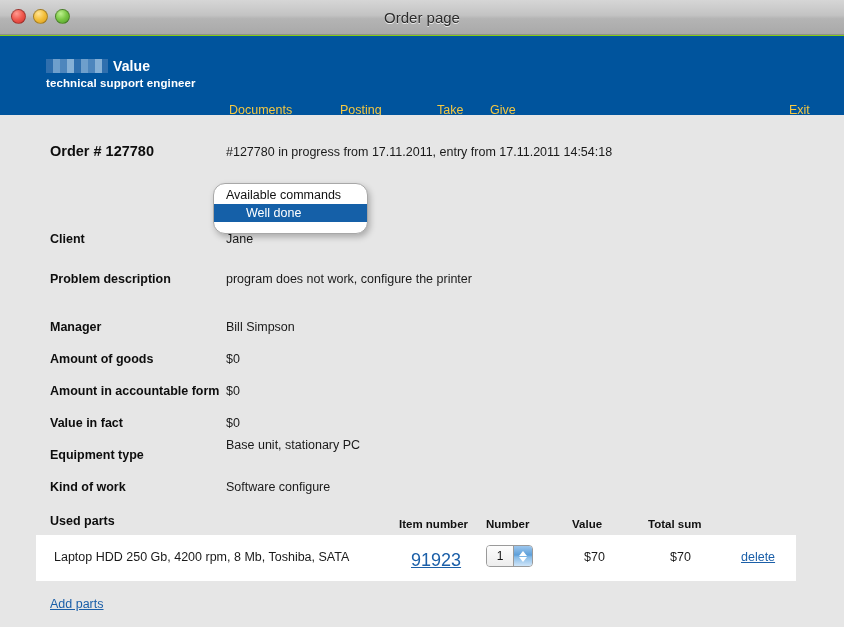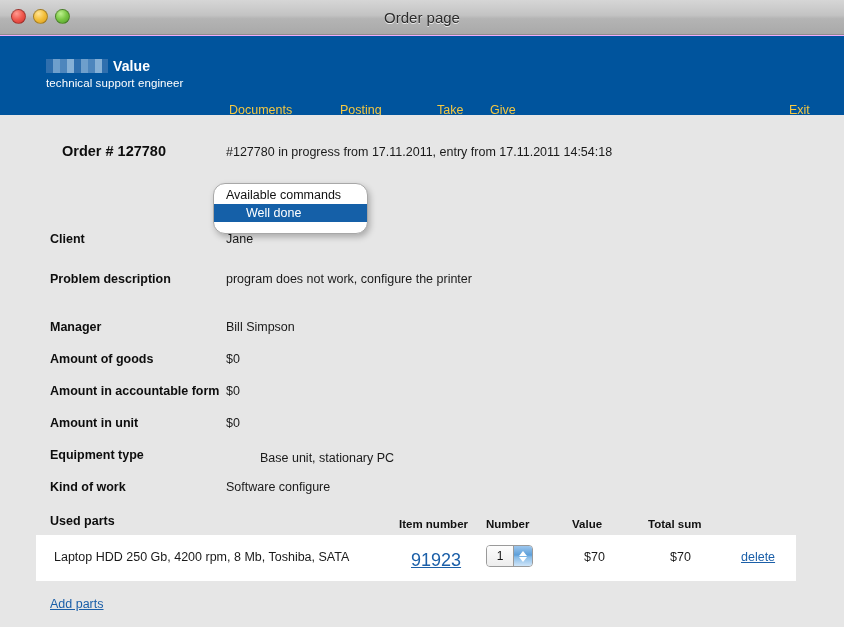--- a/index.html
+++ b/index.html
@@ -6,21 +6,21 @@
   html, body {
     margin: 0; padding: 0;
     width: 844px; height: 627px;
     overflow: hidden;
     font-family: "Liberation Sans", sans-serif;
     background: #e6e6e6;
   }
   #window {
     position: relative;
     width: 844px; height: 627px;
-    background: #f0abfc;
+    background: #84cc16;
     overflow: hidden;
   }
 
   
   #titlebar {
     position: absolute; left: 0; top: 0;
     width: 844px; height: 35px;
     background: linear-gradient(to bottom, #d6d6d6 0%, #c3c3c3 45%, #b4b4b4 55%, #a9a9a9 100%);
     border-bottom: 1px solid #8d8d8d;
   }
@@ -66,37 +66,37 @@
         #85b0d6 21px, #85b0d6 28px);
     filter: blur(0.6px);
     vertical-align: middle;
   }
   #user-name {
     font-size: 14px; font-weight: bold; color: #ffffff;
     margin-left: 5px; letter-spacing: 0.1px;
   }
   #user-role {
     font-size: 11.5px; color: #ffffff;
-    margin-top: 3px; letter-spacing: 0.1px;
+    margin-top: 3px; letter-spacing: 0.1px; font-weight: bold;
   }
   .navlink {
     position: absolute; top: 67px;
     font-size: 12.5px;
     color: #f5c842;
     text-decoration: underline;
     cursor: pointer;
     white-space: nowrap;
   }
 
   
   #body { position: absolute; left: 0; top: 115px; width: 844px; height: 512px; background: #e6e6e6; }
 
   #order-title {
     position: absolute; left: 50px; top: 28px;
-    font-size: 14.5px; font-weight: bold; color: #0d0d0d; margin-left: 12px;
+    font-size: 14.5px; font-weight: bold; color: #0d0d0d;
   }
   #order-meta {
     position: absolute; left: 226px; top: 30px;
     font-size: 12.5px; color: #1a1a1a;
   }
 
   #all-orders-btn {
     position: absolute; left: 660px; top: 22px;
     width: 158px; height: 29px;
     background: #ffd24d;
@@ -267,25 +267,25 @@
 
     <div class="field-label" style="top:205px;">Manager</div>
     <div class="field-value" style="top:205px;">Bill Simpson</div>
 
     <div class="field-label" style="top:237px;">Amount of goods</div>
     <div class="field-value" style="top:237px;">$0</div>
 
     <div class="field-label" style="top:269px;">Amount in accountable form</div>
     <div class="field-value" style="top:269px;">$0</div>
 
-    <div class="field-label" style="top:301px;">Amount in unit</div>
+    <div class="field-label" style="top:301px;">Value in fact</div>
     <div class="field-value" style="top:301px;">$0</div>
 
     <div class="field-label" style="top:333px;">Equipment type</div>
-    <div class="field-value" style="top:336px;margin-left:34px;">Base unit, stationary PC</div>
+    <div class="field-value" style="top:323px;">Base unit, stationary PC</div>
 
     <div class="field-label" style="top:365px;">Kind of work</div>
     <div class="field-value" style="top:365px;">Software configure</div>
 
     <div id="used-parts-label">Used parts</div>
 
     <div class="col-head" style="left:399px;">Item number</div>
     <div class="col-head" style="left:486px;">Number</div>
     <div class="col-head" style="left:572px;">Value</div>
     <div class="col-head" style="left:648px;">Total sum</div>

